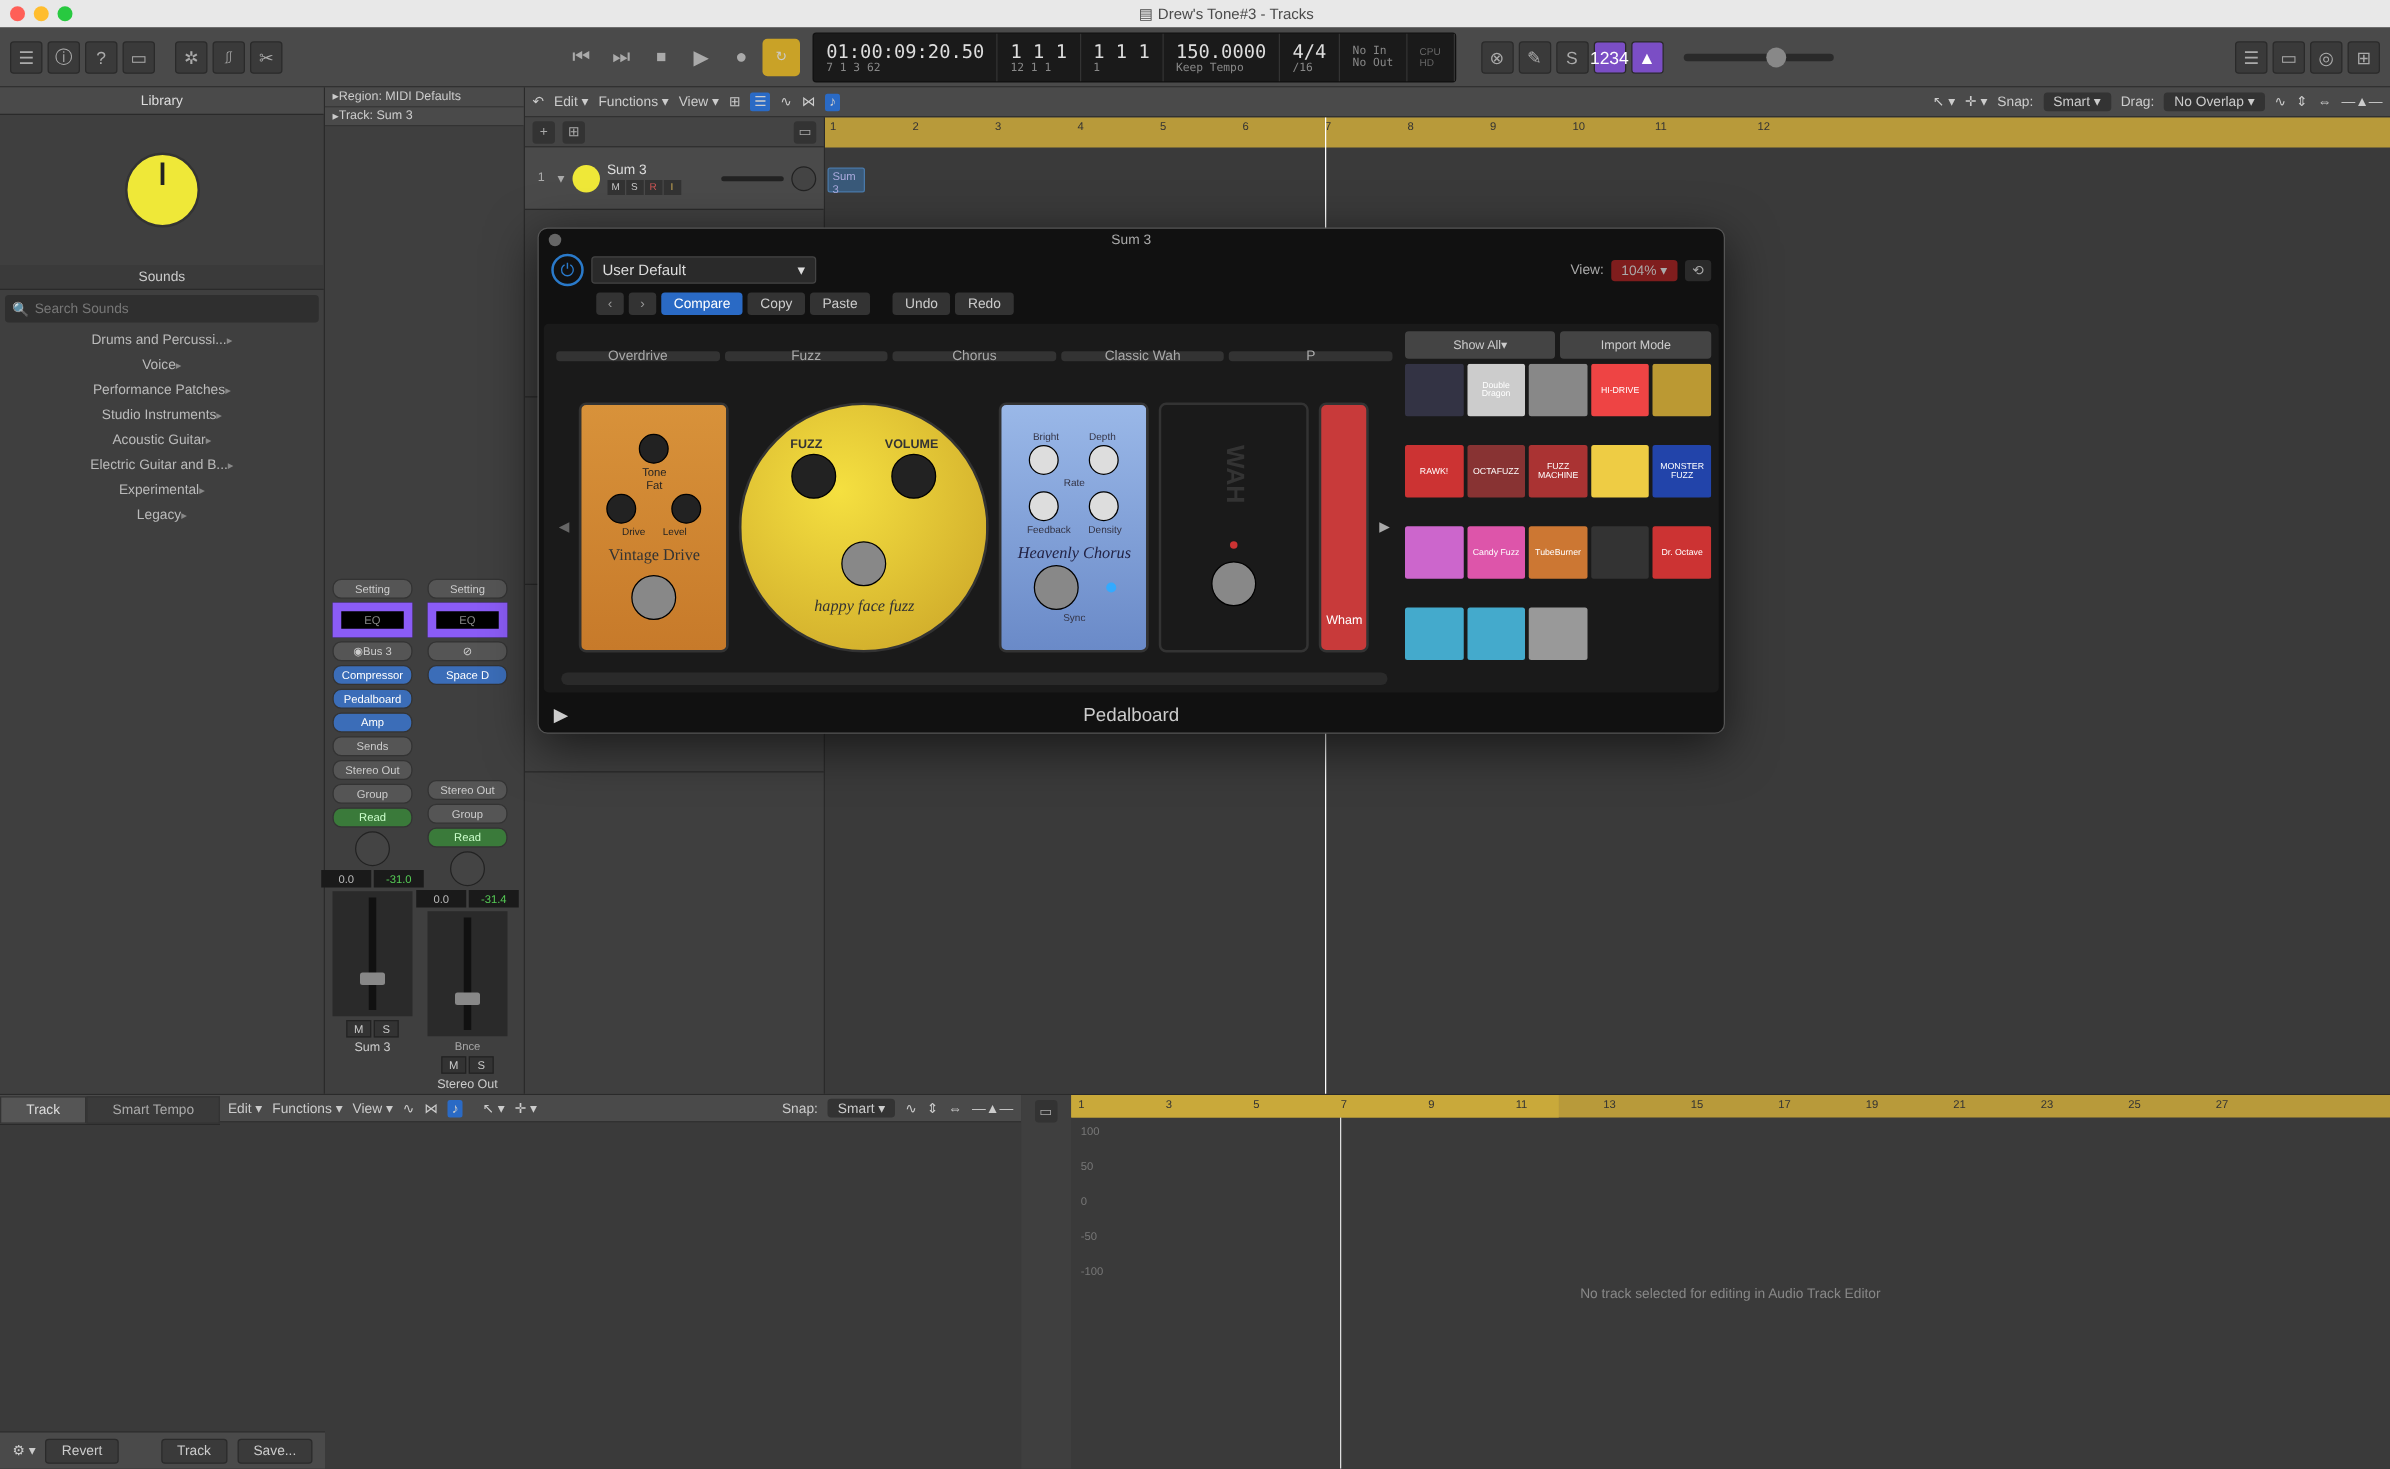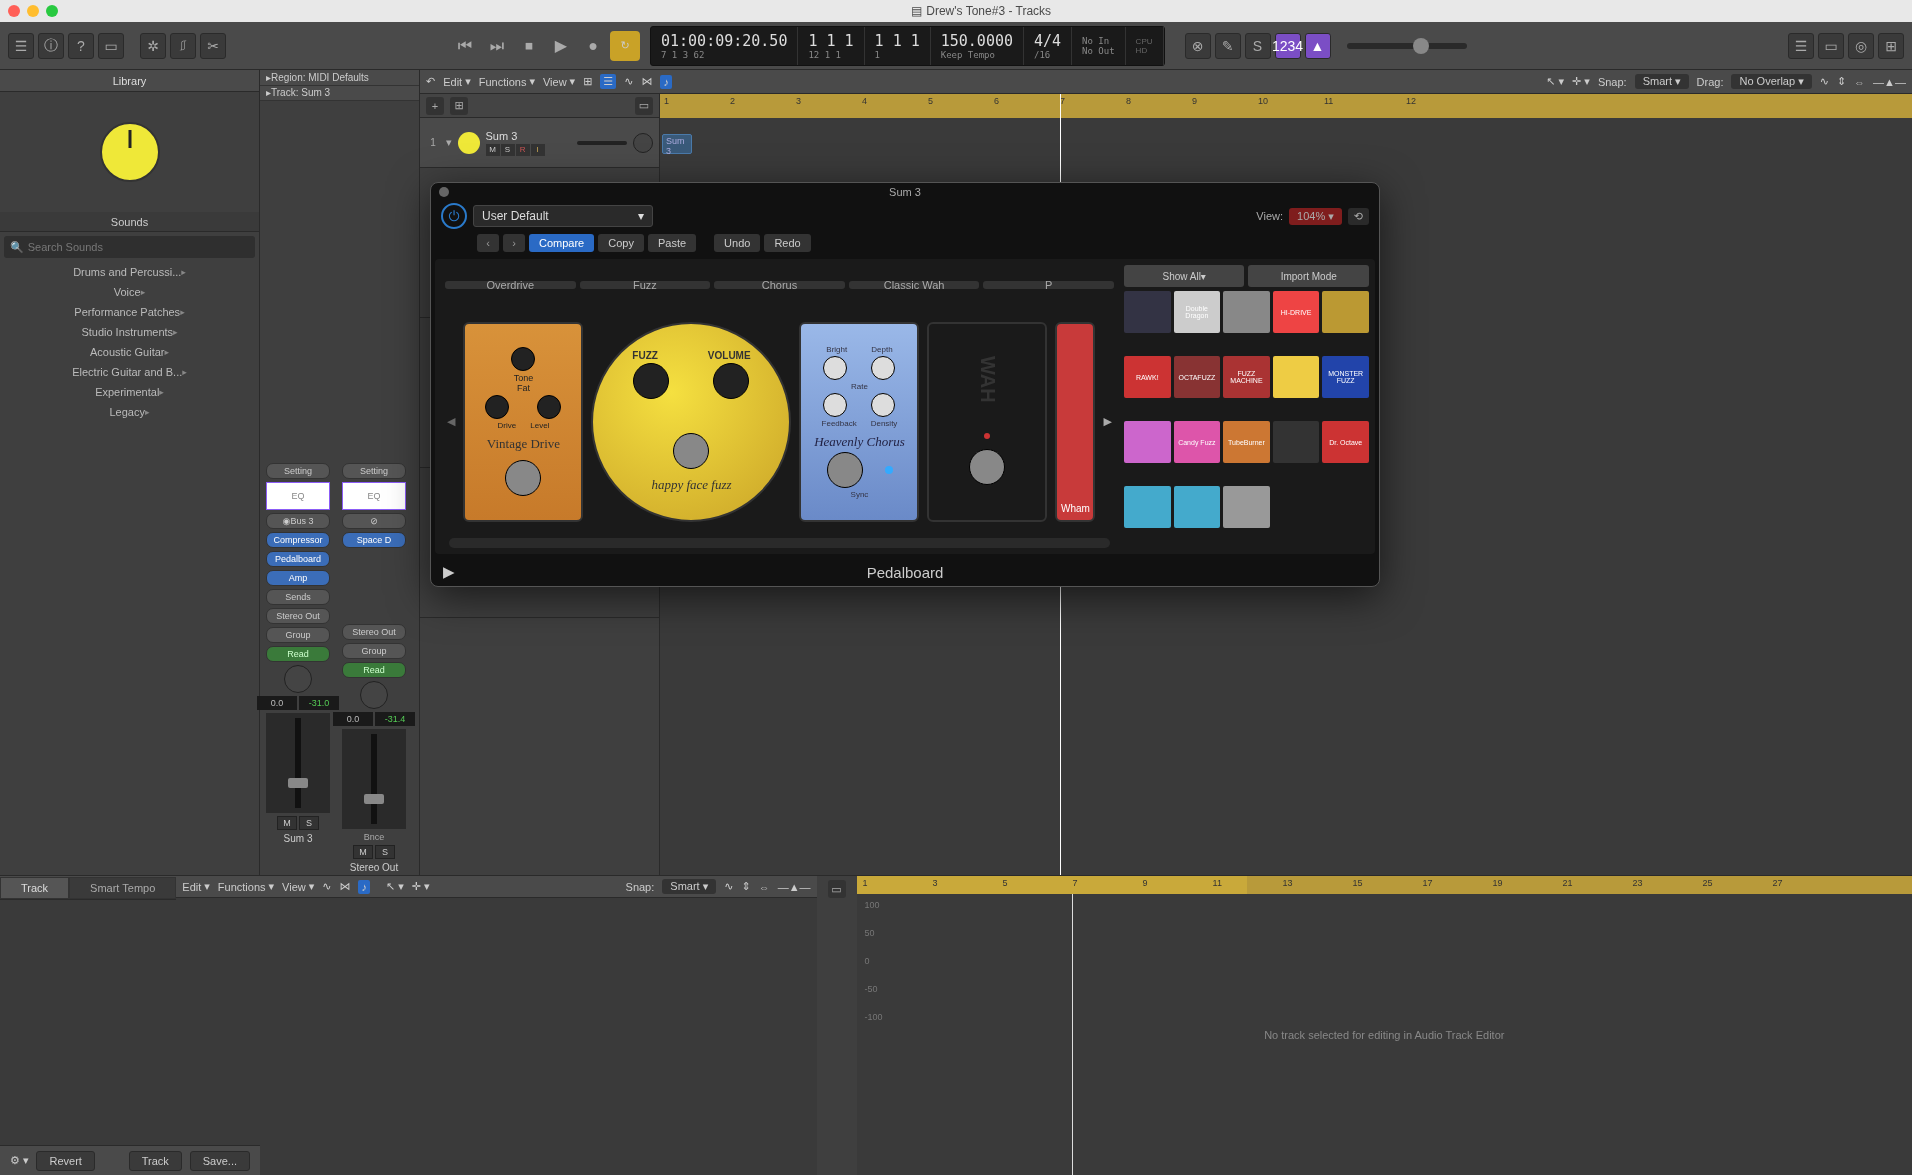--- a/index.html
+++ b/index.html
@@ -40,21 +40,21 @@
 .cat{height:20px;display:flex;align-items:center;justify-content:center;padding:0 8px;color:#bbb;font-size:11px}
 .chev{color:#888;font-size:9px}
 
 .inspector{width:160px;background:#3f3f3f;border-right:1px solid #2a2a2a;display:flex;flex-direction:column}
 .insp-row{height:20px;background:#4a4a4a;display:flex;align-items:center;padding:0 6px;font-size:10px;color:#ccc;border-bottom:1px solid #333}
 .insp-body{flex:1;padding-top:360px}
 .channel{width:76px;display:inline-flex;flex-direction:column;align-items:center;gap:3px;padding:2px}
 .ch-btn{width:64px;height:16px;background:#555;border:1px solid #333;border-radius:7px;font-size:9px;display:flex;align-items:center;justify-content:center;color:#ccc}
 .ch-btn.blue{background:#3b6db8;color:#fff}
 .ch-btn.grn{background:#3a7a3a;color:#cfc}
-.ch-eq{width:64px;height:28px;background:#ffffff;border:1px solid #8b5cf6;display:flex;align-items:center;justify-content:center;font-size:9px;color:#888}
+.ch-eq{width:64px;height:28px;background:#000000;border:7px solid #8b5cf6;display:flex;align-items:center;justify-content:center;font-size:9px;color:#888}
 .ch-num{width:40px;height:14px;background:#1a1a1a;color:#bbb;font-size:9px;display:flex;align-items:center;justify-content:center}
 .ch-num.neg{color:#5c5}
 .ch-knob{width:28px;height:28px;background:#444;border-radius:50%;border:1px solid #222}
 .fader-area{width:64px;height:100px;background:#2a2a2a;position:relative;display:flex;justify-content:center}
 .fader{width:6px;height:90px;background:#111;margin-top:5px;position:relative}
 .fader::after{content:"";position:absolute;left:-7px;top:60px;width:20px;height:10px;background:#888;border-radius:2px}
 .ms-row{display:flex;gap:2px}
 .ms{width:20px;height:14px;background:#333;border:1px solid #222;display:flex;align-items:center;justify-content:center;font-size:9px}
 
 
@@ -556,21 +556,21 @@
               <div style="width:8px;height:8px;background:#3af;border-radius:50%"></div>
             </div>
           <div style="font-size:8px;color:#334">Sync</div>
         </div>
         <div class="pedal ped-wah">
           <div style="font-size:20px;color:#333;font-weight:bold;writing-mode:vertical-rl">WAH</div>
           <div style="width:6px;height:6px;background:#c33;border-radius:50%;margin-top:30px"></div>
           <div class="pknob lg" style="background:#888;margin-top:10px"></div>
         </div>
         <div class="pedal ped-red">
-          <div style="font-size:10px;color:#fff;margin-top:auto;margin-bottom:6px">Wham</div>
+          <div style="font-size:10px;color:#fff;margin-top:auto;margin-bottom:18px">Wham</div>
         </div>
         <span style="color:#aaa">▶</span>
       </div>
       <div style="height:10px;background:#2a2a2a;border-radius:5px;margin:0 8px"></div>
     </div>
     <div class="browser">
       <div class="brow-hdr">
         <div class="brow-btn"><span>Show All</span> ▾</div>
         <div class="brow-btn">Import Mode</div>
       </div>

